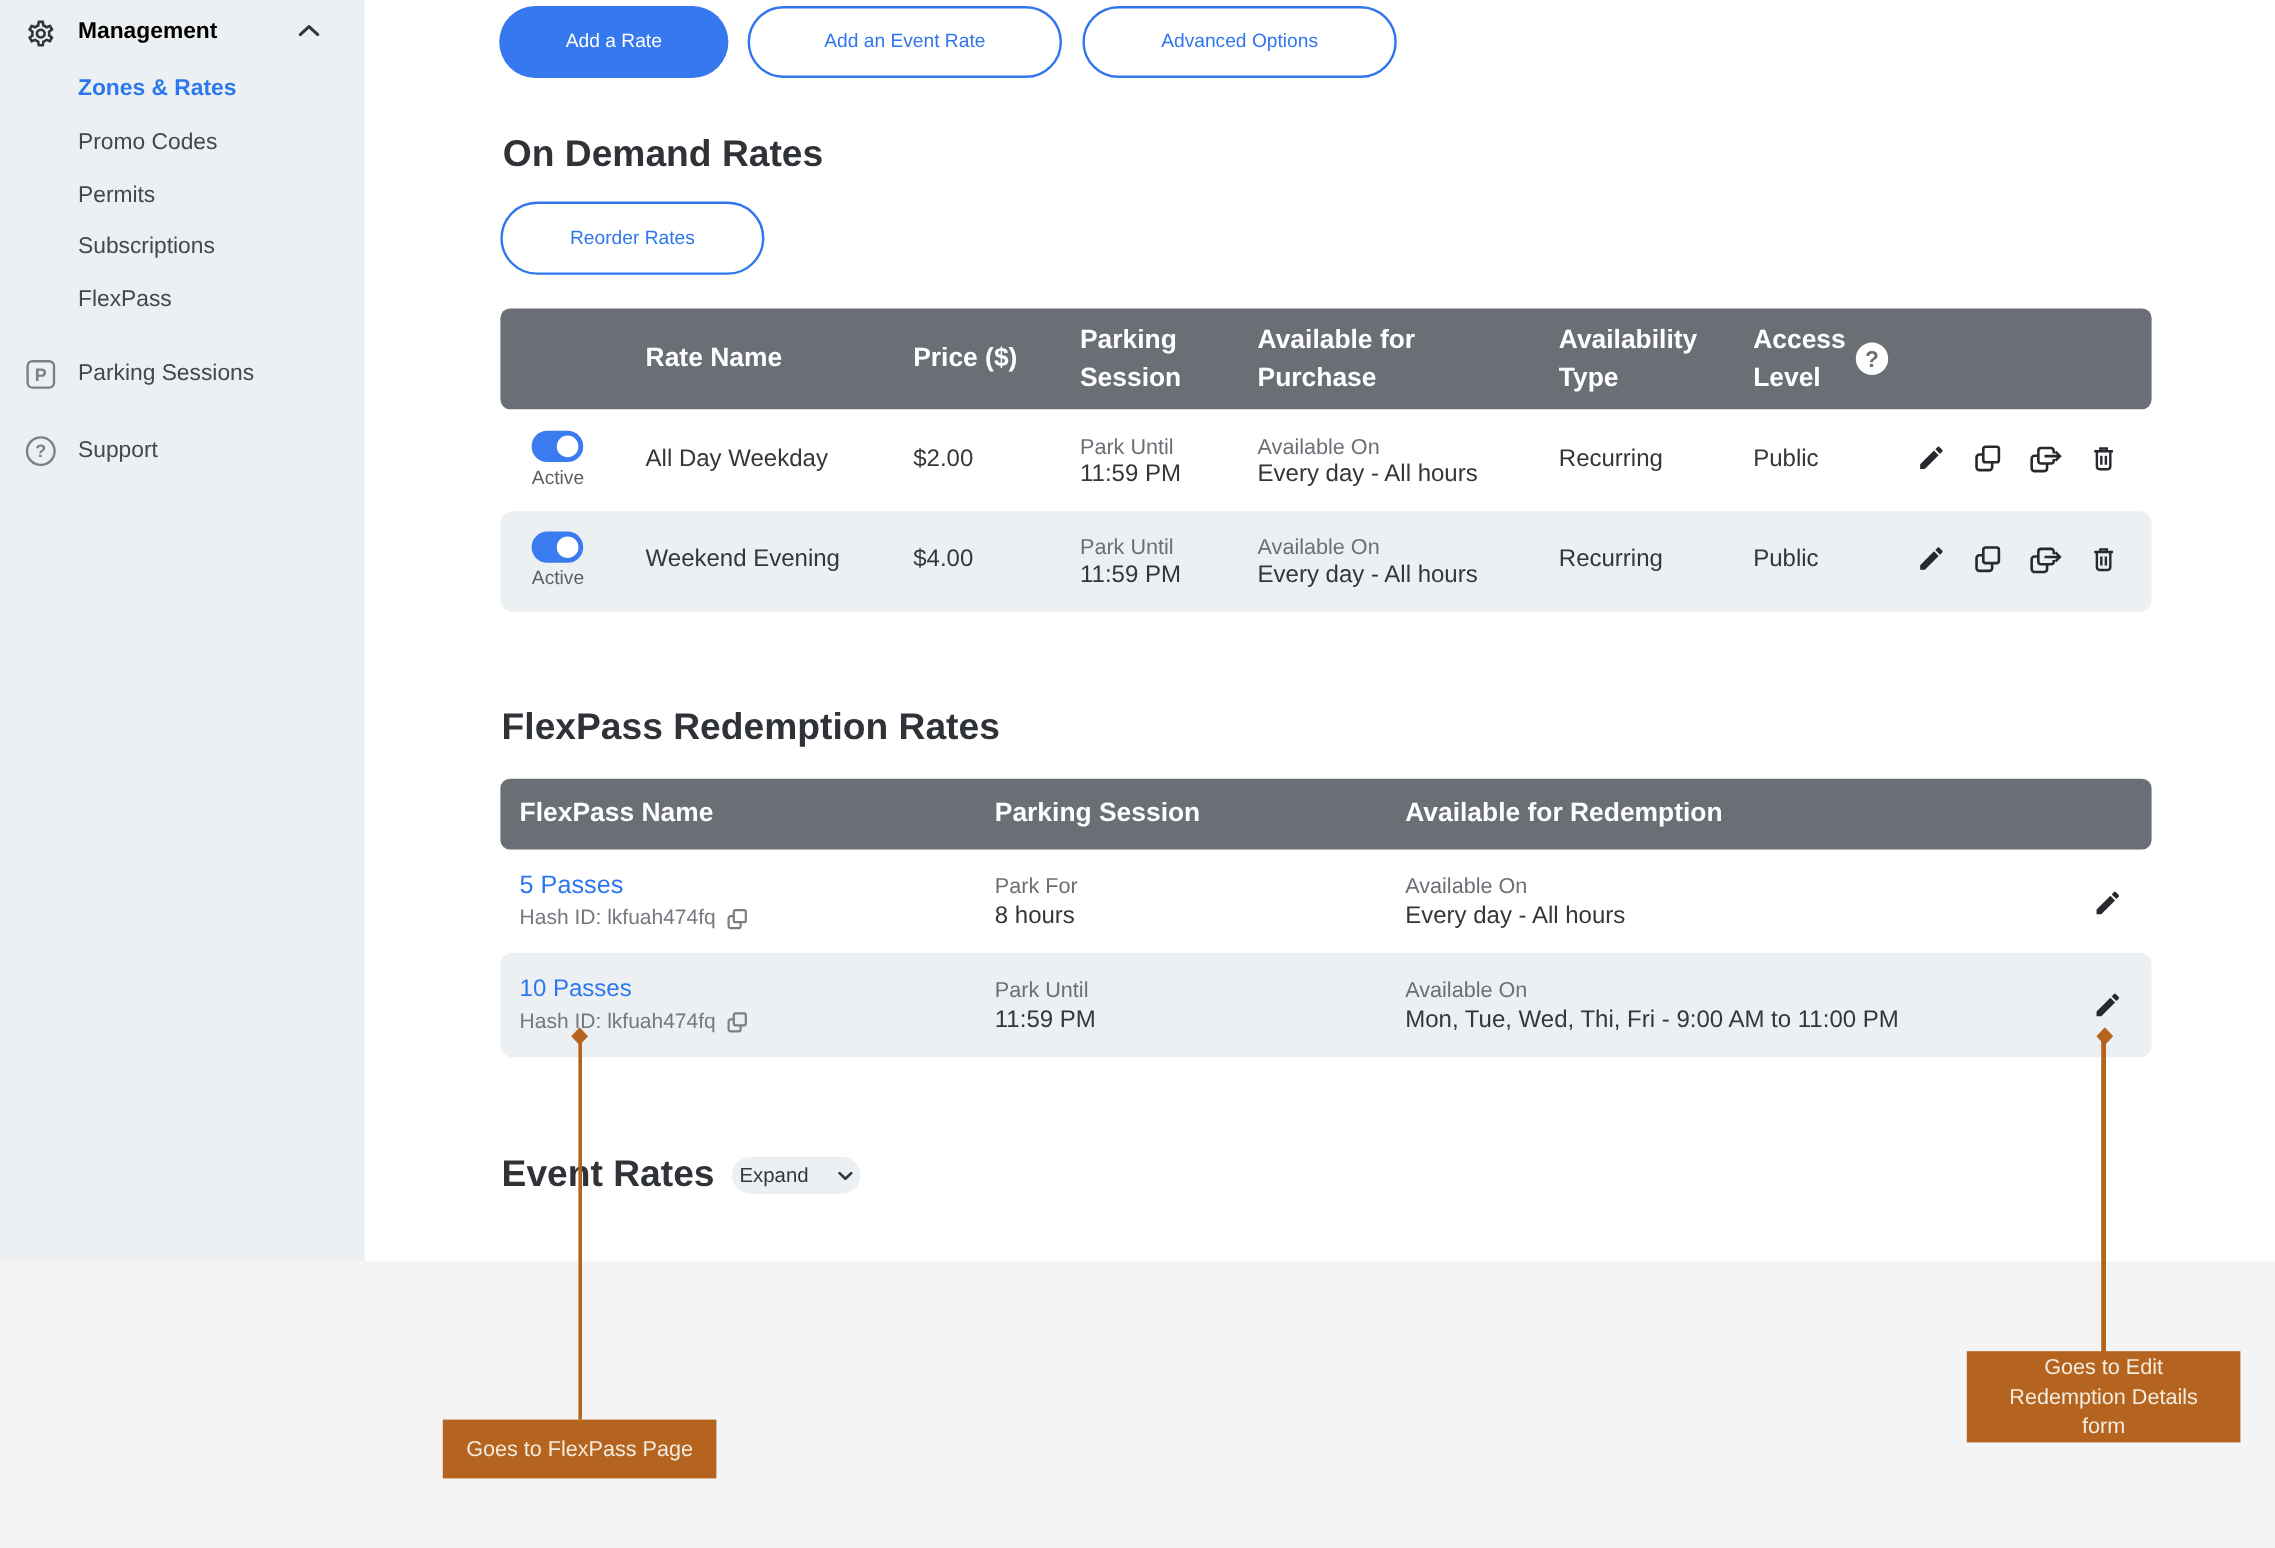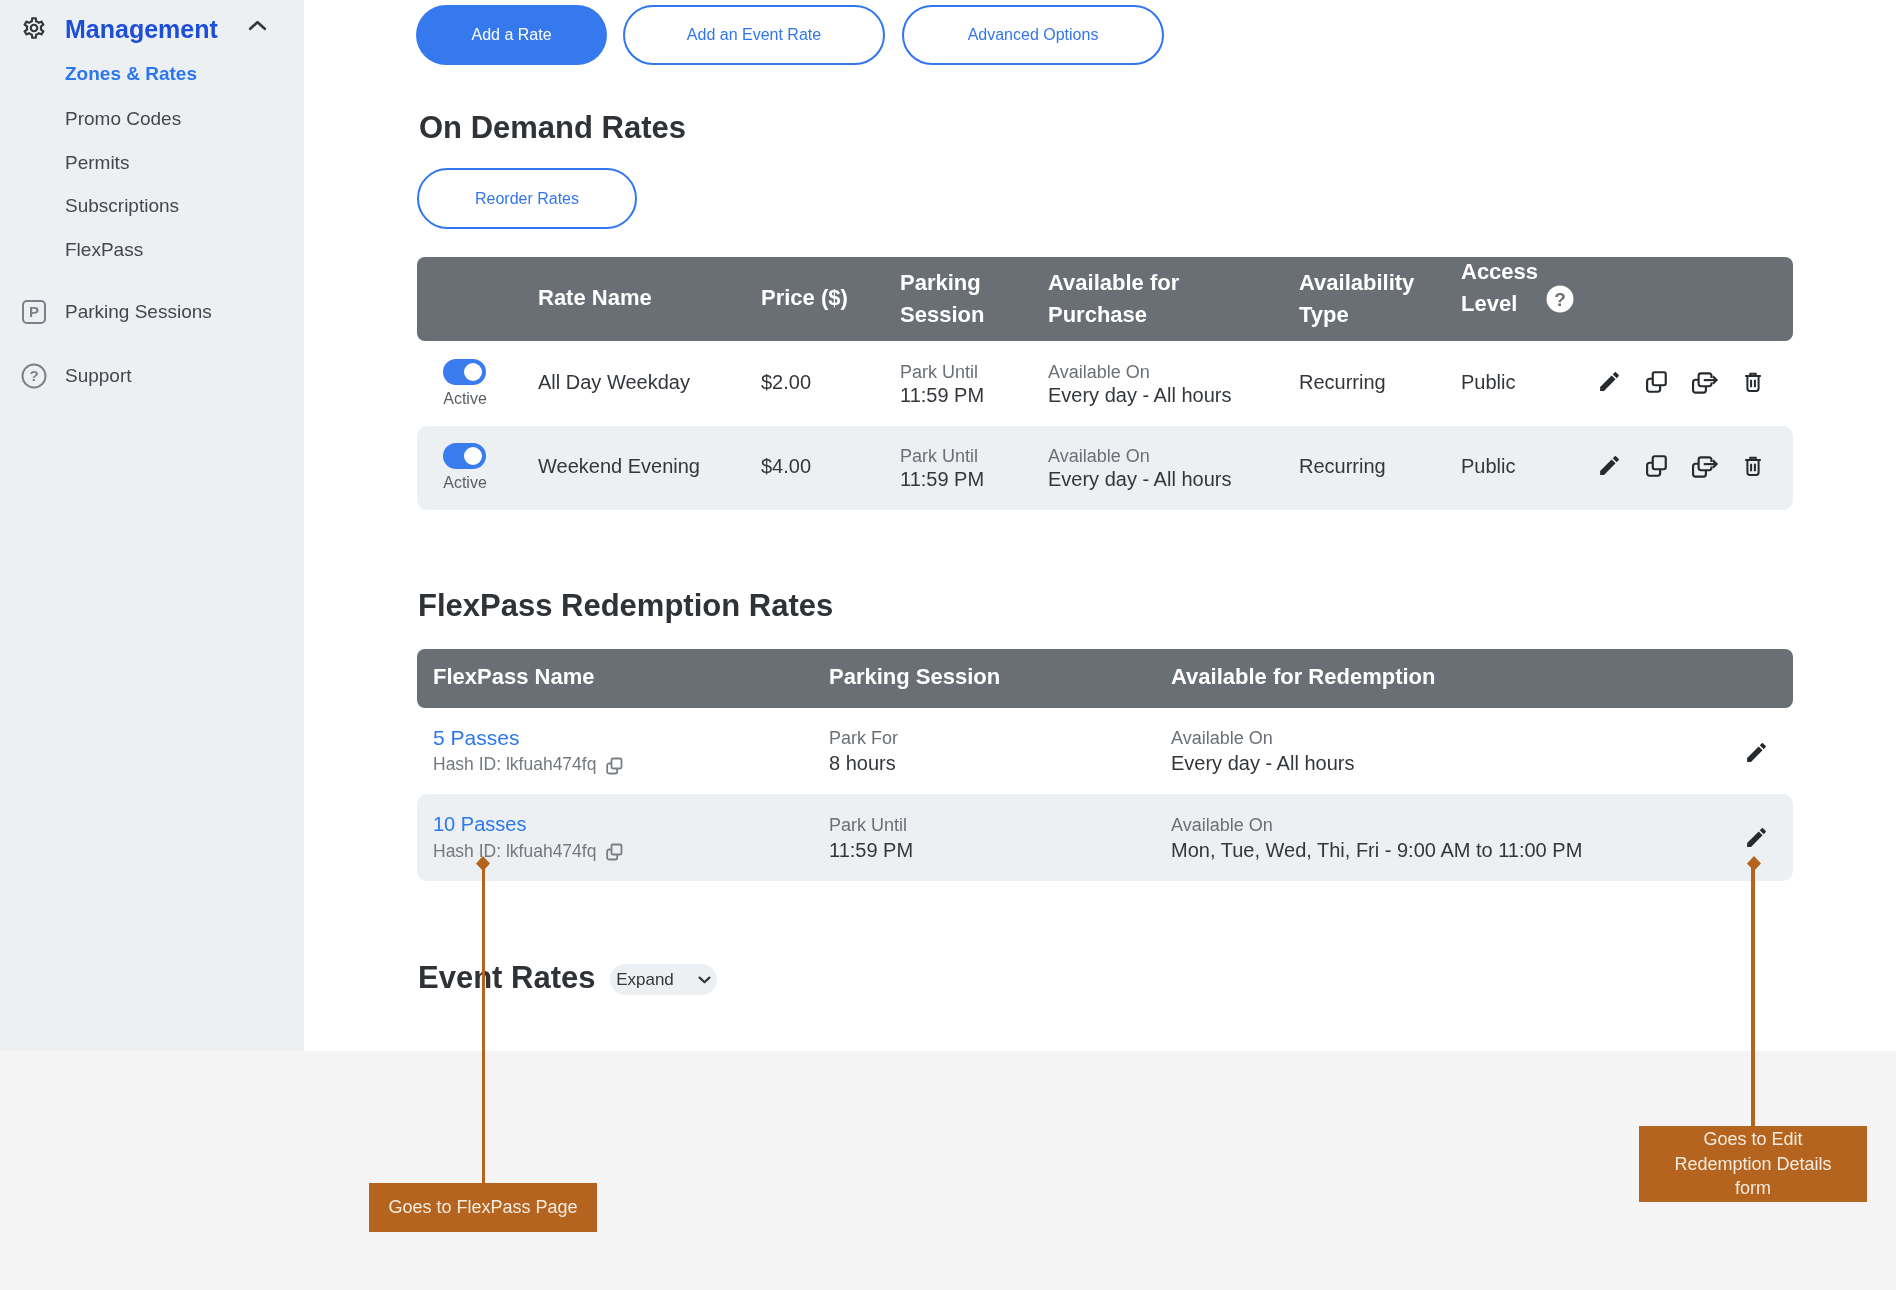--- a/index.html
+++ b/index.html
@@ -18,21 +18,21 @@
 .mitem{font-size:19px;line-height:1;color:#43484e}
 </style></head><body>
 
 <div class="a" style="left:0;top:0;width:304px;height:1051px;background:#edf0f2"></div>
 
 <div class="a" style="left:0;top:1051px;width:1896px;height:239px;background:#f4f4f5"></div>
 
 <svg class="a" style="left:21px;top:15px" width="26" height="26" viewBox="0 0 24 24" fill="#33373b">
     <path d="M19.43 12.98c.04-.32.07-.64.07-.98s-.03-.66-.07-.98l2.11-1.65c.19-.15.24-.42.12-.64l-2-3.46c-.09-.16-.26-.25-.44-.25-.06 0-.12.01-.17.03l-2.49 1c-.52-.4-1.08-.73-1.69-.98l-.38-2.65C14.46 2.18 14.25 2 14 2h-4c-.25 0-.46.18-.49.42l-.38 2.65c-.61.25-1.17.59-1.69.98l-2.49-1c-.06-.02-.12-.03-.18-.03-.17 0-.34.09-.43.25l-2 3.46c-.13.22-.07.49.12.64l2.11 1.65c-.04.32-.07.65-.07.98s.03.66.07.98l-2.11 1.65c-.19.15-.24.42-.12.64l2 3.46c.09.16.26.25.44.25.06 0 .12-.01.17-.03l2.49-1c.52.4 1.08.73 1.69.98l.38 2.65c.03.24.24.42.49.42h4c.25 0 .46-.18.49-.42l.38-2.65c.61-.25 1.17-.59 1.69-.98l2.49 1c.06.02.12.03.18.03.17 0 .34-.09.43-.25l2-3.46c.12-.22.07-.49-.12-.64l-2.11-1.65zm-1.98-1.71c.04.31.05.52.05.73 0 .21-.02.43-.05.73l-.14 1.13.89.7 1.08.84-.7 1.21-1.27-.51-1.04-.42-.9.68c-.43.32-.84.56-1.25.73l-1.06.43-.16 1.13-.2 1.35h-1.4l-.19-1.35-.16-1.13-1.06-.43c-.43-.18-.83-.41-1.23-.71l-.91-.7-1.06.43-1.27.51-.7-1.21 1.08-.84.89-.7-.14-1.13c-.03-.31-.05-.54-.05-.74s.02-.43.05-.73l.14-1.13-.89-.7-1.08-.84.7-1.21 1.27.51 1.04.42.9-.68c.43-.32.84-.56 1.25-.73l1.06-.43.16-1.13.2-1.35h1.39l.19 1.35.16 1.13 1.06.43c.43.18.83.41 1.23.71l.91.7 1.06-.43 1.27-.51.7 1.21-1.07.85-.89.7.14 1.13zM12 8c-2.21 0-4 1.79-4 4s1.79 4 4 4 4-1.79 4-4-1.79-4-4-4zm0 6c-1.1 0-2-.9-2-2s.9-2 2-2 2 .9 2 2-.9 2-2 2z"></path>
   </svg>
-<div class="a" style="left:65px;top:17px;font-size:25px;line-height:1;font-weight:bold;color:#1d4ed8">Management</div>
+<div class="a" style="left:65px;top:17px;font-size:19px;line-height:1;font-weight:bold;color:#000000">Management</div>
 <svg class="a" style="left:248px;top:19px" width="19" height="13" viewBox="0 0 19 13" fill="none" stroke="#33373b" stroke-width="2.6" stroke-linecap="round" stroke-linejoin="round">
     <path d="M2.2 9.8 L9.5 3.2 L16.8 9.8"></path>
   </svg>
 <div class="a" style="left:65px;top:64px;font-size:19px;line-height:1;font-weight:bold;color:#2b77ee">Zones &amp; Rates</div>
 <div class="a mitem" style="left:65px;top:109px">Promo Codes</div>
 <div class="a mitem" style="left:65px;top:153px">Permits</div>
 <div class="a mitem" style="left:65px;top:196px">Subscriptions</div>
 <div class="a mitem" style="left:65px;top:240px">FlexPass</div>
 <svg class="a" style="left:21px;top:299px" width="26" height="26" viewBox="0 0 26 26" fill="none">
     <rect x="2" y="2" width="22" height="22" rx="4" stroke="#7c8187" stroke-width="2"></rect>
@@ -52,21 +52,21 @@
 <div class="a h1" style="left:419px;top:112px">On Demand Rates</div>
 <div class="a btn obtn" style="left:417px;top:168px;width:220px;height:61px">Reorder Rates</div>
 
 <div class="a" style="left:417px;top:257px;width:1376px;height:84px;background:#6a6f76;border-radius:8px"></div>
 <div class="a" style="left:417px;top:426px;width:1376px;height:84px;background:#edf0f2;border-radius:10px"></div>
 <div class="a hdr" style="left:538px;top:287px;line-height:1">Rate Name</div>
 <div class="a hdr" style="left:761px;top:287px;line-height:1">Price ($)</div>
 <div class="a hdr" style="left:900px;top:267px">Parking<br>Session</div>
 <div class="a hdr" style="left:1048px;top:267px">Available for<br>Purchase</div>
 <div class="a hdr" style="left:1299px;top:267px">Availability<br>Type</div>
-<div class="a hdr" style="left:1461px;top:256px">Access<br>Level</div>
+<div class="a hdr" style="left:1461px;top:267px">Access<br>Level</div>
 <svg class="a" style="left:1546px;top:285px" width="28" height="28" viewBox="0 0 28 28">
     <circle cx="14" cy="14" r="13.5" fill="#fff"></circle>
     <text x="14" y="20.5" font-size="19" font-weight="bold" fill="#6a6f76" text-anchor="middle" font-family="Liberation Sans">?</text>
   </svg>
 
 <div class="a tgl" style="left:443px;top:359px">
     <i></i>
   </div>
 <div class="a act" style="left:443px;top:391px">Active</div>
 <div class="a t20" style="left:538px;top:372px">All Day Weekday</div>

